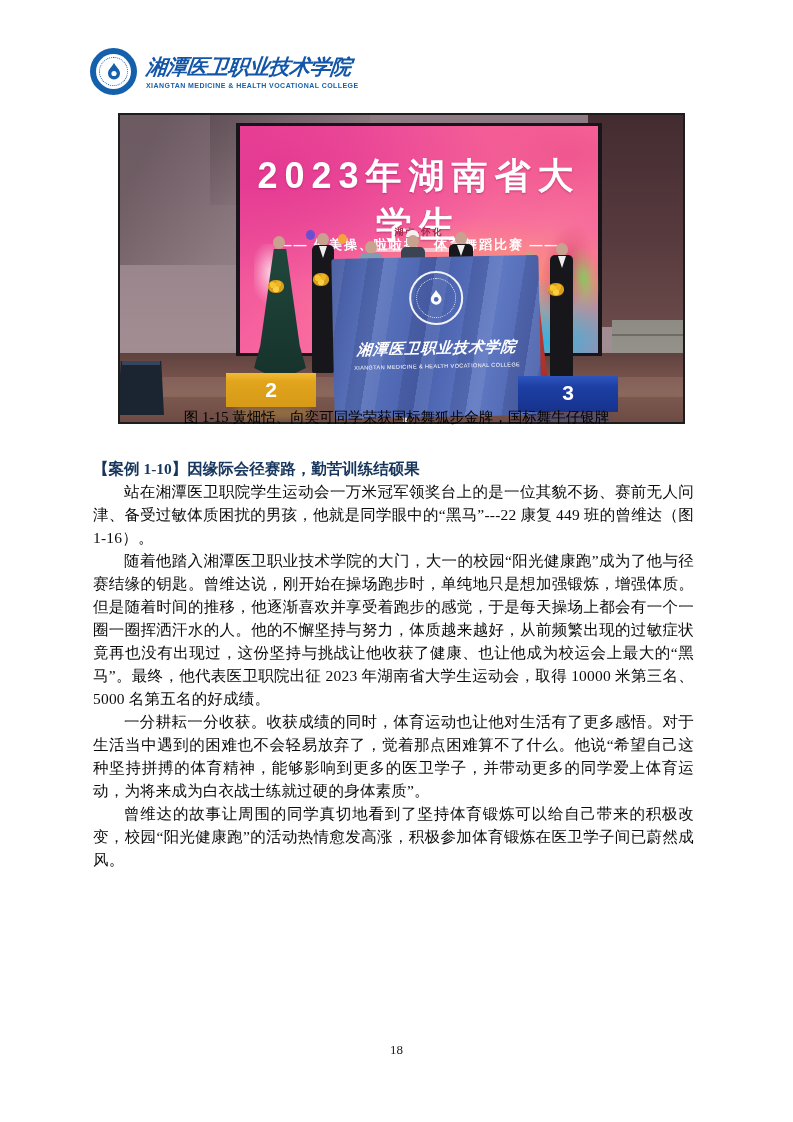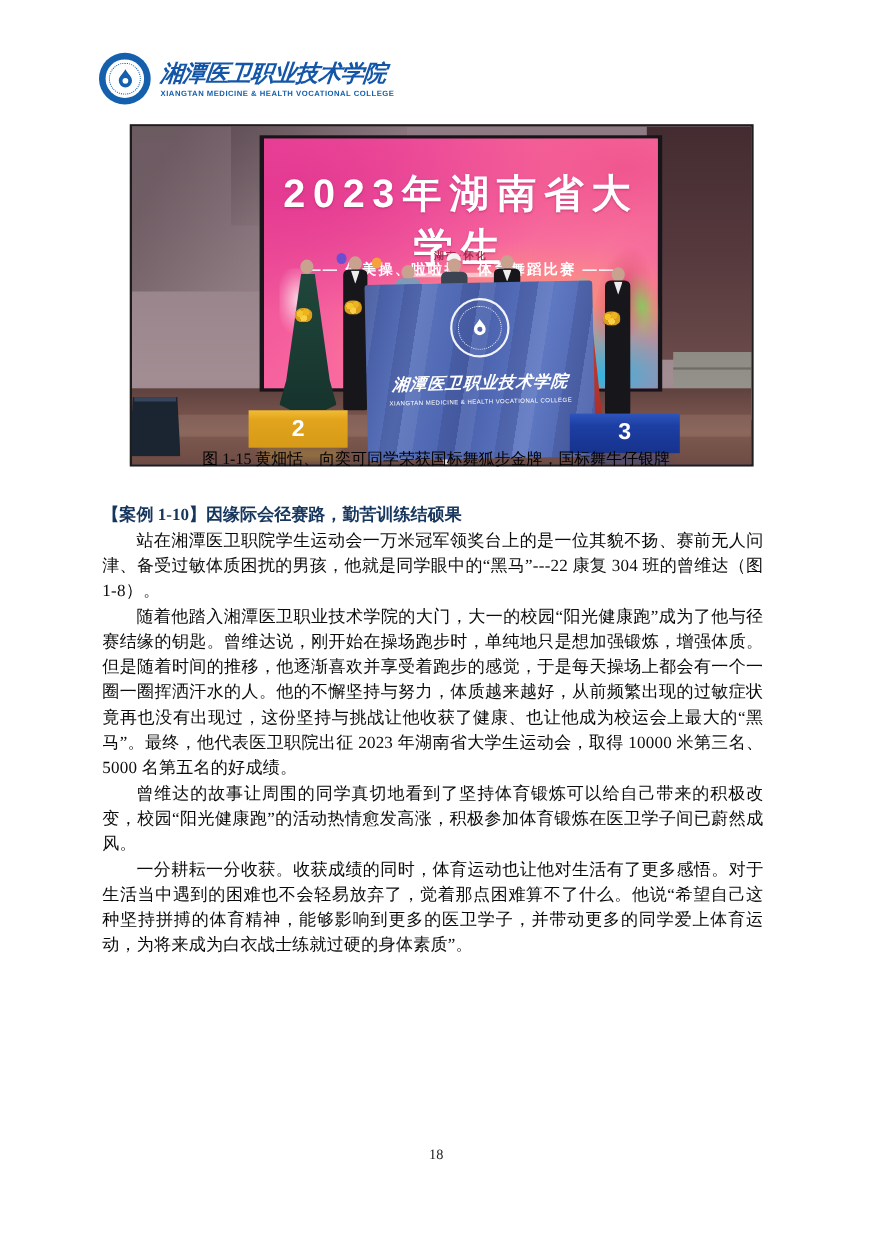--- a/index.html
+++ b/index.html
@@ -225,19 +225,19 @@
   </div>
   <div class="blk3">
     <div class="num">3</div>
   </div>
 </div>
 
 <div class="caption">图 1-15 黄畑恬、向奕可同学荣获国标舞狐步金牌，国标舞牛仔银牌</div>
 
 <div class="article">
   <div class="case-heading">【案例 1-10】因缘际会径赛路，勤苦训练结硕果</div>
-  <p>站在湘潭医卫职院学生运动会一万米冠军领奖台上的是一位其貌不扬、赛前无人问津、备受过敏体质困扰的男孩，他就是同学眼中的“黑马”---22 康复 304 班的曾维达（图 1-8）。</p>
+  <p>站在湘潭医卫职院学生运动会一万米冠军领奖台上的是一位其貌不扬、赛前无人问津、备受过敏体质困扰的男孩，他就是同学眼中的“黑马”---22 康复 449 班的曾维达（图 1-16）。</p>
   <p>随着他踏入湘潭医卫职业技术学院的大门，大一的校园“阳光健康跑”成为了他与径赛结缘的钥匙。曾维达说，刚开始在操场跑步时，单纯地只是想加强锻炼，增强体质。但是随着时间的推移，他逐渐喜欢并享受着跑步的感觉，于是每天操场上都会有一个一圈一圈挥洒汗水的人。他的不懈坚持与努力，体质越来越好，从前频繁出现的过敏症状竟再也没有出现过，这份坚持与挑战让他收获了健康、也让他成为校运会上最大的“黑马”。最终，他代表医卫职院出征 2023 年湖南省大学生运动会，取得 10000 米第三名、5000 名第五名的好成绩。</p>
+  <p>一分耕耘一分收获。收获成绩的同时，体育运动也让他对生活有了更多感悟。对于生活当中遇到的困难也不会轻易放弃了，觉着那点困难算不了什么。他说“希望自己这种坚持拼搏的体育精神，能够影响到更多的医卫学子，并带动更多的同学爱上体育运动，为将来成为白衣战士练就过硬的身体素质”。</p>
   <p>曾维达的故事让周围的同学真切地看到了坚持体育锻炼可以给自己带来的积极改变，校园“阳光健康跑”的活动热情愈发高涨，积极参加体育锻炼在医卫学子间已蔚然成风。</p>
-  <p>一分耕耘一分收获。收获成绩的同时，体育运动也让他对生活有了更多感悟。对于生活当中遇到的困难也不会轻易放弃了，觉着那点困难算不了什么。他说“希望自己这种坚持拼搏的体育精神，能够影响到更多的医卫学子，并带动更多的同学爱上体育运动，为将来成为白衣战士练就过硬的身体素质”。</p>
 </div>
 
 <div class="footer">18</div>
 
 </body></html>

